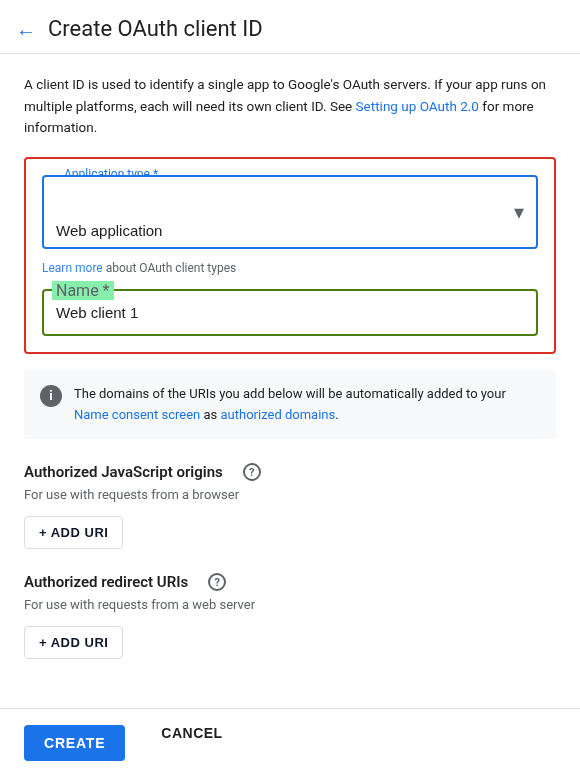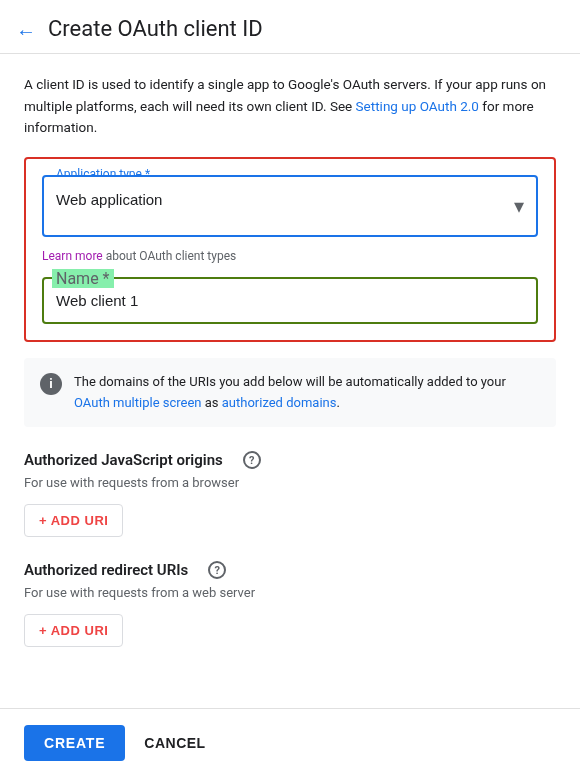--- a/index.html
+++ b/index.html
@@ -53,58 +53,59 @@
 
     .form-field {
       margin-bottom: 12px;
       position: relative;
     }
     .form-field label {
       font-size: 12px;
       color: #1a73e8;
       position: absolute;
       top: -8px;
-      left: 10px;
+      left: 18px;
       background: #fff;
       padding: 0 4px;
     }
     .select-wrapper {
       position: relative;
       border: 2px solid #1a73e8;
       border-radius: 4px;
       background: #fff;
     }
     .select-wrapper select {
       width: 100%;
-      padding: 14px 36px 27px 12px;
+      padding: 14px 36px 8px 12px;
       font-size: 15px;
       color: #202124;
       border: none;
       background: transparent;
       appearance: none;
       cursor: pointer;
       outline: none;
+      margin-top: 31px;
     }
     .select-arrow {
       position: absolute;
       right: 12px;
       top: 50%;
       transform: translateY(-50%);
       color: #5f6368;
       pointer-events: none;
       font-size: 20px;
     }
     .learn-more-line {
       font-size: 12px;
       color: #5f6368;
       margin-top: 6px;
       margin-bottom: 14px;
     }
     .learn-more-line a {
-      color: #a21caf;
+      color: #3b82f6;
       text-decoration: none;
     }
     .input-field-wrapper {
       position: relative;
       margin-top: 14px;
     }
     .input-field-wrapper label {
       font-size: 16px;
       color: #5f6368;
       position: absolute;
@@ -193,34 +194,34 @@
 
     .add-uri-btn {
       display: inline-flex;
       align-items: center;
       gap: 6px;
       border: 1px solid #dadce0;
       border-radius: 4px;
       padding: 8px 14px;
       font-size: 13px;
       font-weight: 600;
-      color: #ef4444;
+      color: #0f172a;
       background: #fff;
       cursor: pointer;
       letter-spacing: 0.5px;
     }
 
     .section-block {
       margin-bottom: 24px;
     }
 
     .bottom-actions {
       display: flex;
-      align-items: center;
-      gap: 19px;
+      align-items: flex-start;
+      gap: 36px;
       padding: 16px 24px;
       border-top: 1px solid #e0e0e0;
       position: fixed;
       bottom: 0;
       width: 580px;
       background: #fff;
     }
     .create-btn {
       background: #1a73e8;
       color: #fff;
@@ -274,21 +275,21 @@
     <div class="input-field-wrapper">
       <label>Name *</label>
       <input type="text" value="Web client 1" style="">
     </div>
 
   </div>
 
   <div class="info-box">
     <div class="info-icon">i</div>
     <div class="info-text">
-      <span>The domains of the URIs you add below will be automatically added to your </span><a href="#">OAuth multiple screen</a><span> as </span><a href="#">authorized domains</a><span>.</span>
+      <span>The domains of the URIs you add below will be automatically added to your </span><a href="#">Name consent screen</a><span> as </span><a href="#">authorized domains</a><span>.</span>
     </div>
   </div>
 
   <div class="section-block">
     <div class="section-title">
       <span>Authorized JavaScript origins</span>
       <div class="help-icon">?</div>
     </div>
     <p class="section-desc">For use with requests from a browser</p>
     <button class="add-uri-btn">+ ADD URI</button>

